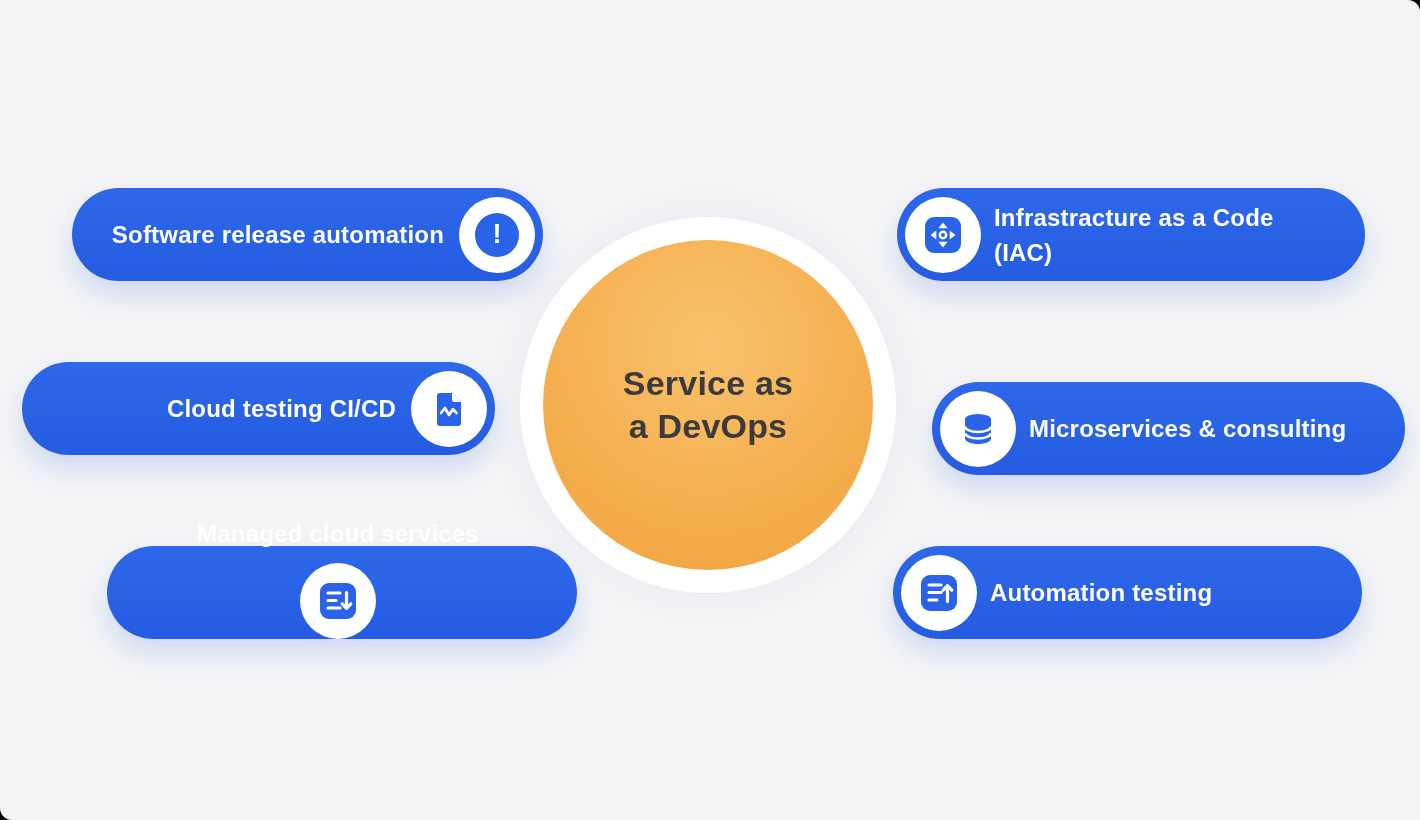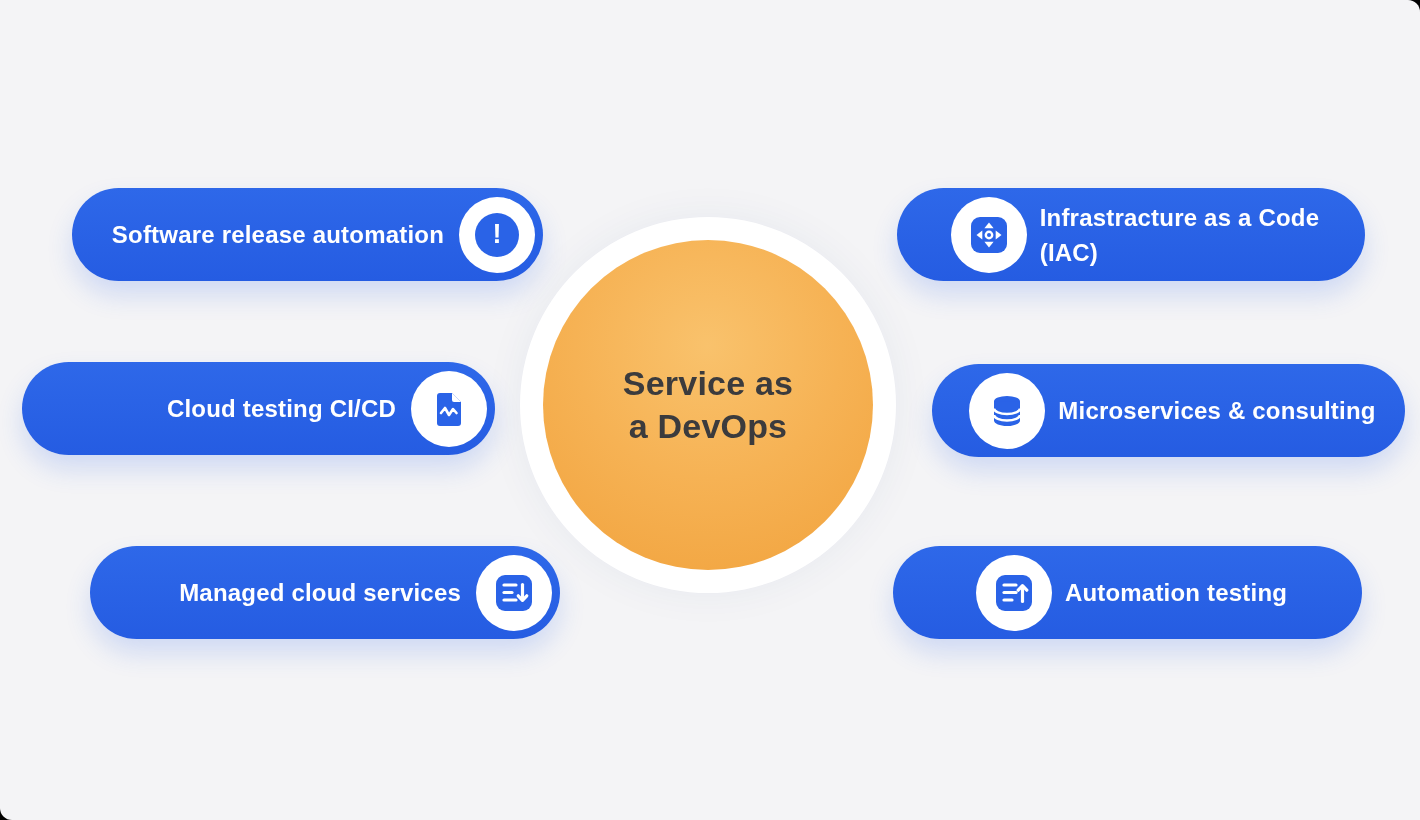--- a/index.html
+++ b/index.html
@@ -30,40 +30,40 @@
   }
   
   .pill{
     position:absolute;height:93px;border-radius:46.5px;
     background:linear-gradient(180deg,#2E68E9 0%,#255CE2 100%);
     display:flex;align-items:center;
     box-shadow:0 14px 26px rgba(43,100,232,0.18);
     color:#FFFFFF;font-weight:700;font-size:24px;letter-spacing:0.2px;
   }
   .pill.left{justify-content:flex-end;padding-right:8px;gap:15px;}
-  .pill.right{justify-content:center;padding-left:8px;gap:13px;}
+  .pill.right{justify-content:flex-start;padding-left:8px;gap:13px;}
   .pill .label{white-space:nowrap;}
   .pill .label.two-line{line-height:35px;white-space:normal;}
   .pill.left .label{text-align:right;}
   .badge{
     flex:0 0 auto;width:76px;height:76px;border-radius:50%;background:#FFFFFF;
     display:flex;align-items:center;justify-content:center;
   }
   .glyph{width:44px;height:44px;display:block;}
   .excl-circle{
     width:44px;height:44px;border-radius:50%;background:#2A63E7;
     display:flex;align-items:center;justify-content:center;
     color:#FFFFFF;font-weight:700;font-size:27px;line-height:1;
   }
   
   #pill-1{left:72px;top:188px;width:463px;}
   #pill-2{left:22px;top:362px;width:465px;}
-  #pill-3{left:90px;top:546px;width:462px;}
+  #pill-3{left:107px;top:546px;width:462px;flex-direction:column;}
   #pill-4{left:897px;top:188px;width:460px;}
-  #pill-5{left:932px;top:364px;width:465px;}
+  #pill-5{left:932px;top:382px;width:465px;}
   #pill-6{left:893px;top:546px;width:461px;}
 </style>
 </head>
 <body>
 
 <div class="canvas">
 
   <div class="hub-ring"></div>
   <div class="hub-core">
     <div class="hub-label">

